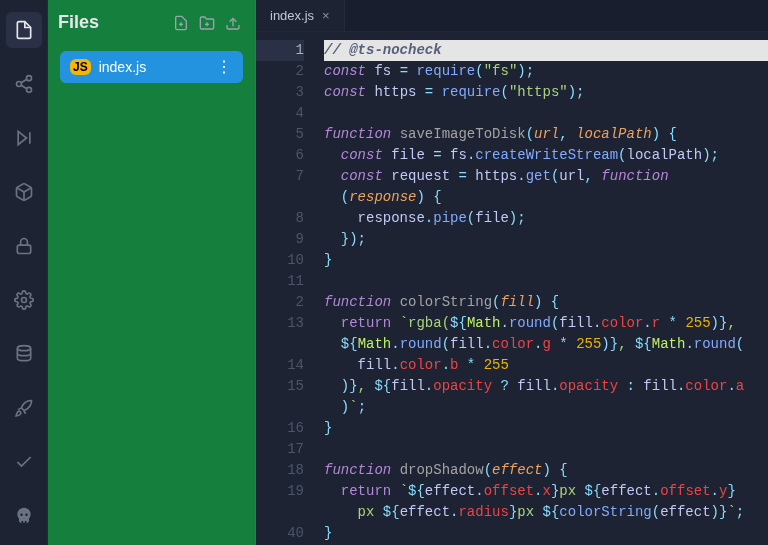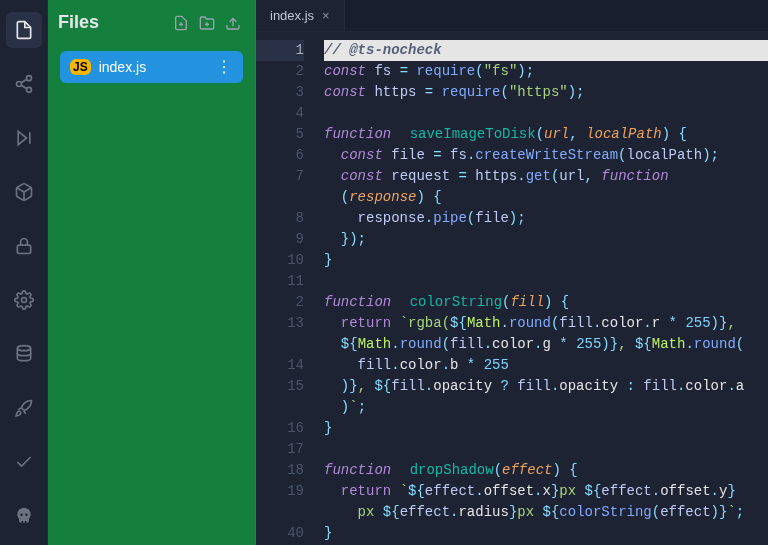--- a/index.html
+++ b/index.html
@@ -139,25 +139,25 @@
     position: relative;
     min-width: 0;
   }
   .code .line { height: 21px; }
   .code .line.active { background: #e5e5e5; font-weight: bold; }
   .tk-comment { color: #566079; font-style: italic; }
   .tk-kw { color: #b388d9; font-style: italic; margin-top: 40px; }
   .tk-kw2 { color: #b388d9; }
   .tk-var { color: #c0caf5; }
   .tk-op { color: #89ddff; }
-  .tk-fn { color: #14b8a6; margin-left: 10px; }
+  .tk-fn { color: #a3a3a3; }
   .tk-str { color: #a9d47d; }
   .tk-param { color: #f0a35e; font-style: italic; }
-  .tk-prop { color: #e5e5e5; }
-  .tk-num { color: #7dd3fc; }
+  .tk-prop { color: #ef4444; }
+  .tk-num { color: #eab308; }
   .tk-call { color: #82aaff; font-family: Liberation Mono, monospace; }
   .tk-builtin { color: #bef264; }
 </style>
 </head>
 <body>
 
 <div class="activity-bar">
   <div class="activity-item active">
     <svg viewBox="0 0 24 24" fill="none" stroke="currentColor" stroke-width="2">
         <path d="M13 2H6a2 2 0 0 0-2 2v16a2 2 0 0 0 2 2h12a2 2 0 0 0 2-2V9z"></path>

